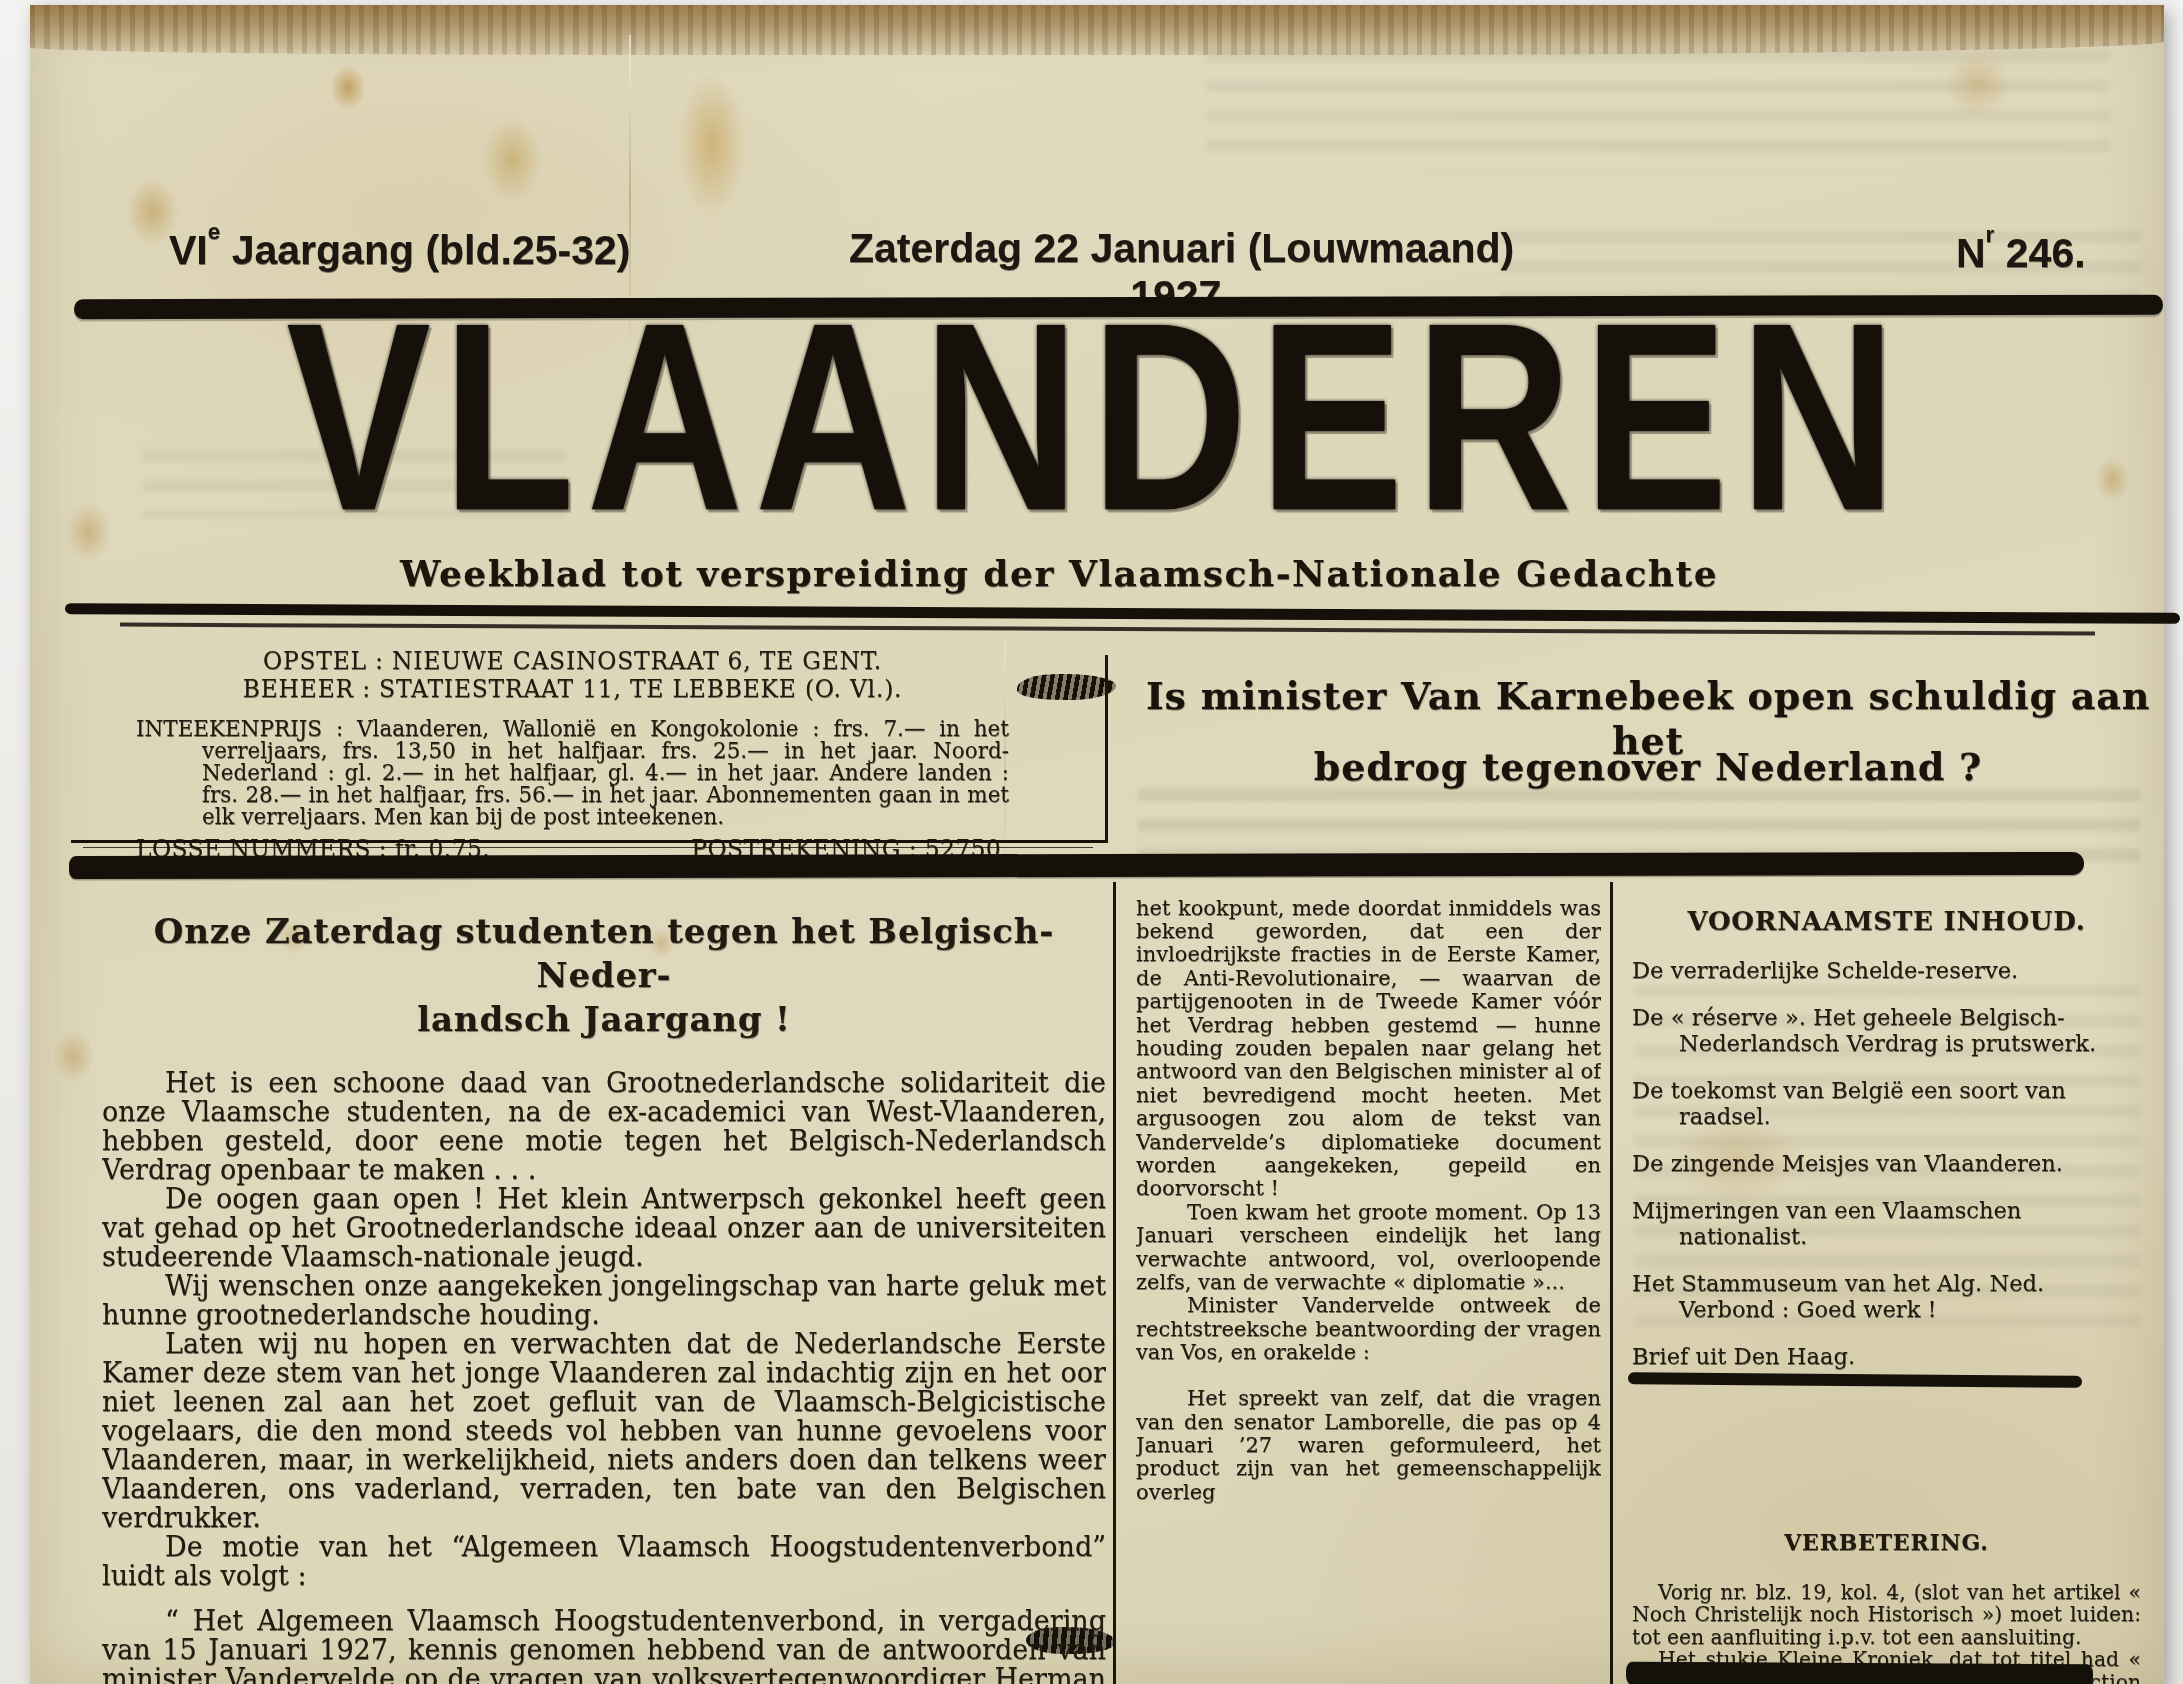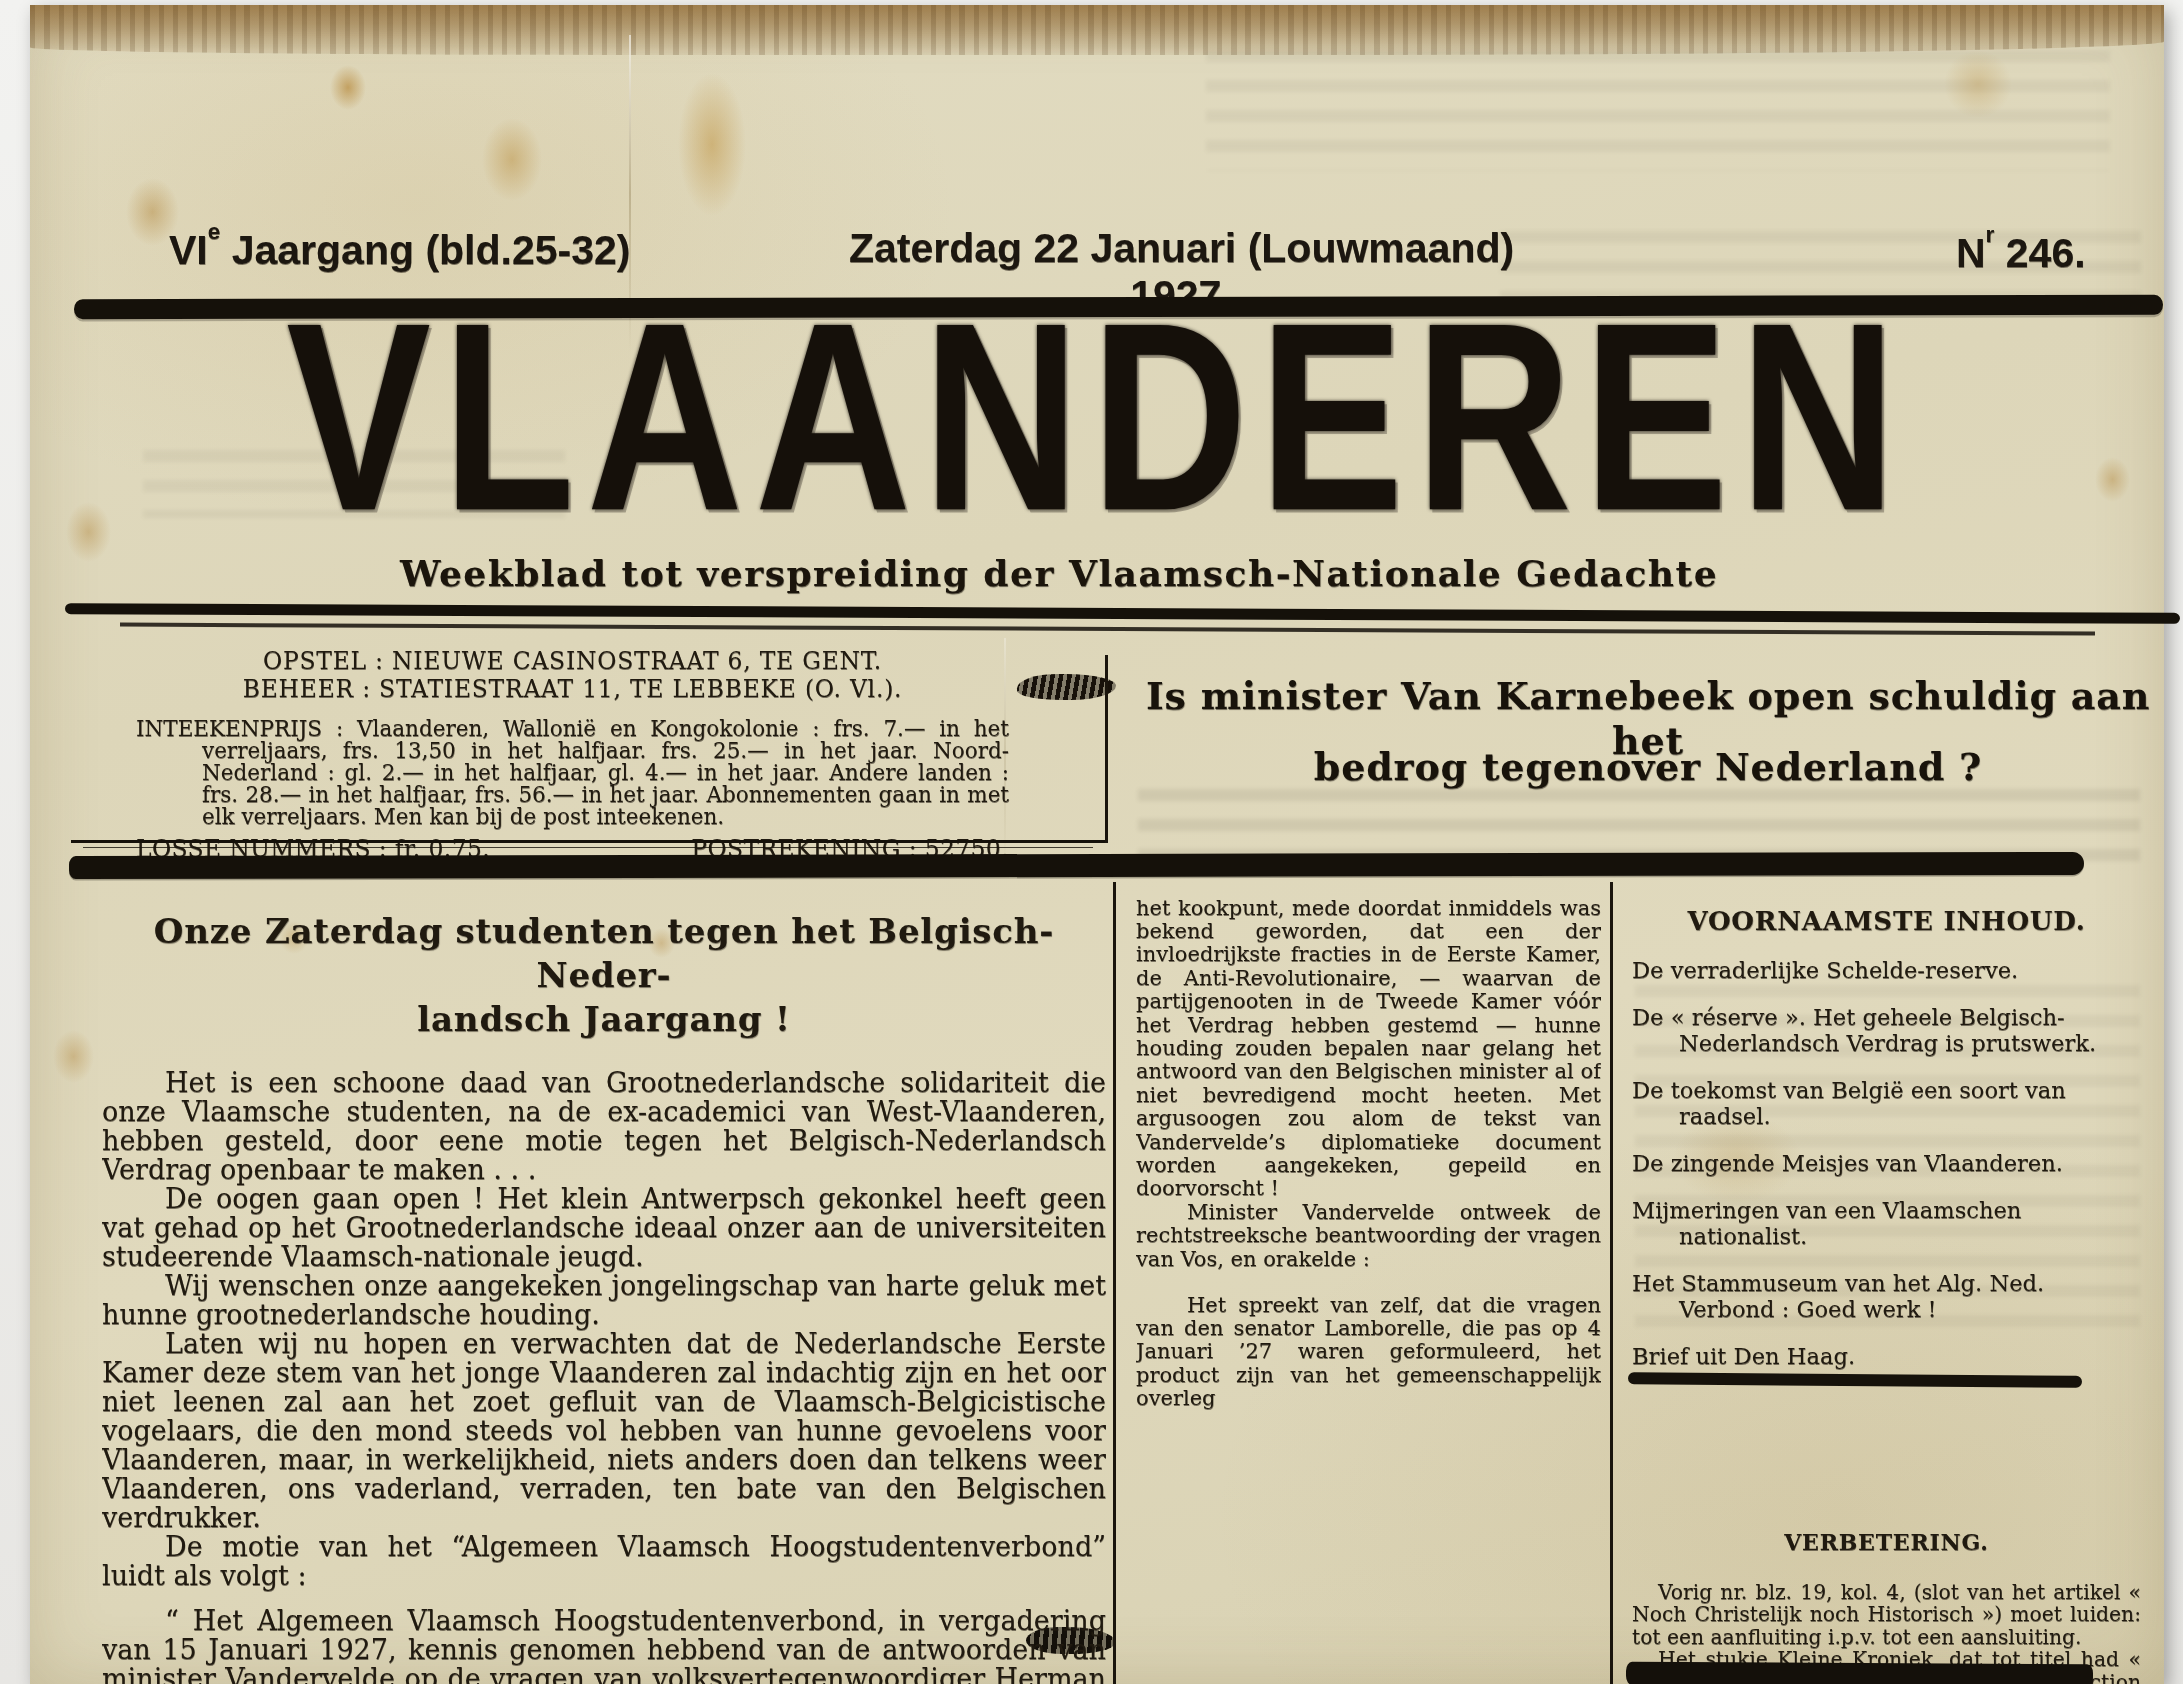--- a/index.html
+++ b/index.html
@@ -196,20 +196,21 @@
         <p>Laten wij nu hopen en verwachten dat de Nederlandsche Eerste Kamer deze stem van het jonge Vlaanderen zal indachtig zijn en het oor niet leenen zal aan het zoet gefluit van de Vlaamsch-Belgicistische vogelaars, die den mond steeds vol hebben van hunne gevoelens voor Vlaanderen, maar, in werkelijkheid, niets anders doen dan telkens weer Vlaanderen, ons vaderland, verraden, ten bate van den Belgischen verdrukker.</p>
         <p>De motie van het “Algemeen Vlaamsch Hoogstudentenverbond” luidt als volgt :</p>
         <p class="motie"><span>“ Het Algemeen Vlaamsch Hoogstudentenverbond, in vergadering van 15 Januari 1927, kennis genomen hebbend van de antwoorden van minister Vandervelde op de vragen van volksvertegenwoordiger Herman Vos en senator Lamborelle, ziet in de wijze van behandeling van die vragen een </span></p>
       </div>
     </div>
 
     <div class="vline vline-a"></div>
 
     <div class="col-mid">
       <p style="text-indent:0">het kookpunt, mede doordat inmiddels was bekend geworden, dat een der invloedrijkste fracties in de Eerste Kamer, de Anti-Revolutionaire, — waarvan de partijgenooten in de Tweede Kamer vóór het Verdrag hebben gestemd — hunne houding zouden bepalen naar gelang het antwoord van den Belgischen minister al of niet bevredigend mocht heeten. Met argusoogen zou alom de tekst van Vandervelde’s diplomatieke document worden aangekeken, gepeild en doorvorscht !</p>
+      <p>Toen kwam het groote moment. Op 13 Januari verscheen eindelijk het lang verwachte antwoord, vol, overloopende zelfs, van de verwachte « diplomatie »...</p>
       <p>Minister Vandervelde ontweek de rechtstreeksche beantwoording der vragen van Vos, en orakelde :</p>
       <p class="last">Het spreekt van zelf, dat die vragen van den senator Lamborelle, die pas op 4 Januari ’27 waren geformuleerd, het product zijn van het gemeenschappelijk overleg</p>
     </div>
 
     <div class="vline vline-b"></div>
 
     <div class="col-right">
       <div class="toc-head">VOORNAAMSTE INHOUD.</div>
       <div class="toc">
         <div class="toc-item">De verraderlijke Schelde-reserve.</div>

